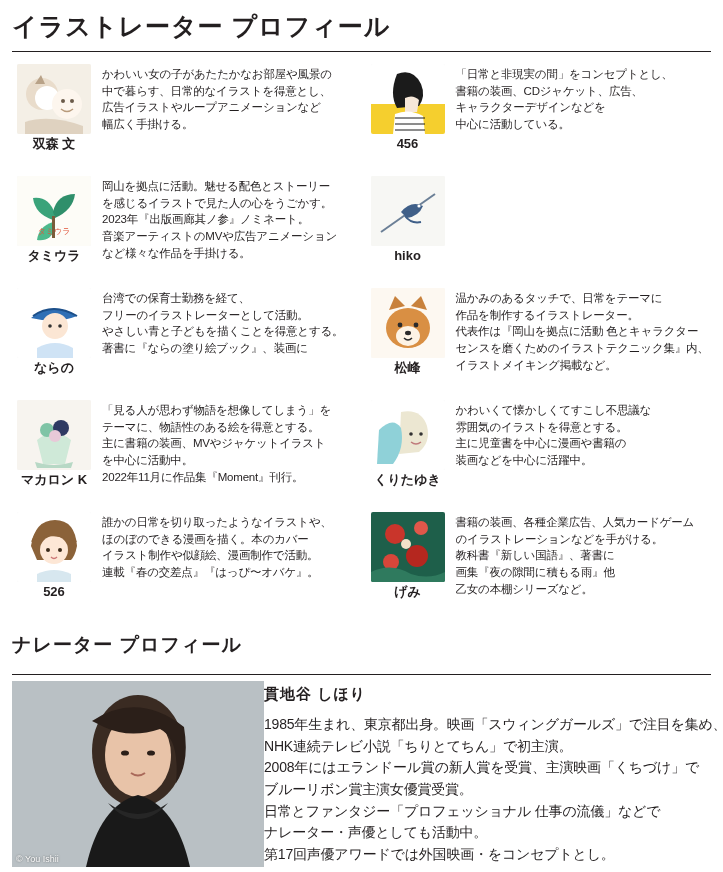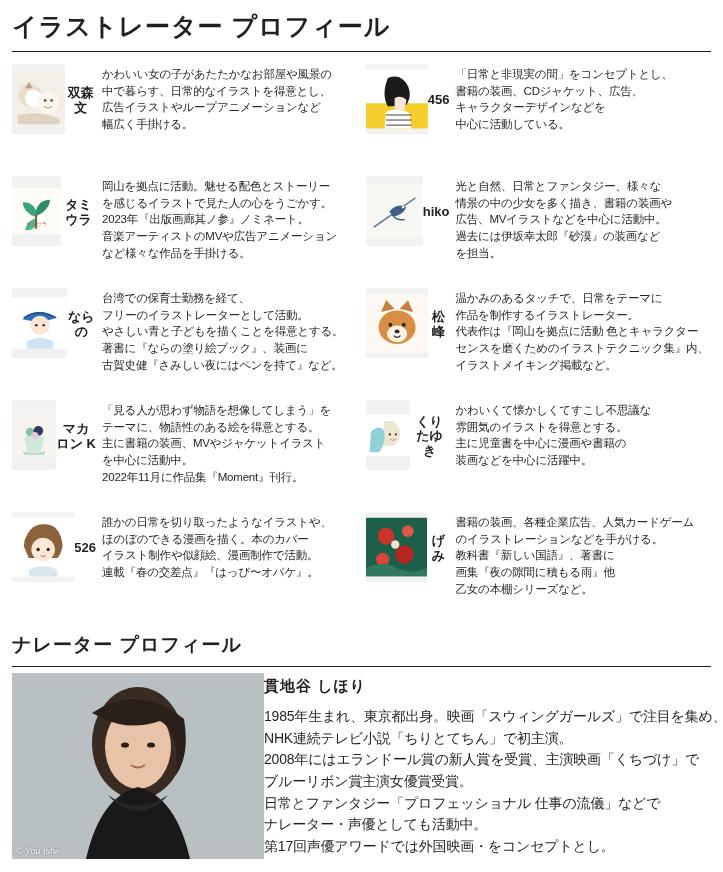--- a/index.html
+++ b/index.html
@@ -43,21 +43,21 @@
   .card {
     display: flex;
     align-items: flex-start;
     padding: 6px 4px 6px 4px;
     min-height: 112px;
   }
   .card-left {
     width: 84px;
     flex: 0 0 84px;
     display: flex;
-    flex-direction: row;
+    flex-direction: column;
     align-items: center;
     justify-content: space-between;
   }
   .avatar {
     width: 74px;
     height: 70px;
     border-radius: 2px;
     overflow: hidden;
     position: relative;
     background: #f2f2f2;
@@ -79,35 +79,34 @@
     padding-top: 2px;
     color: #231f20;
     letter-spacing: -0.2px;
   }
   .desc div { white-space: nowrap; }
 
   .narrator-title {
     font-size: 19px;
     font-weight: bold;
     letter-spacing: 1px;
-    margin: 14px 0 8px 12px;
+    margin: 14px 0 16px 12px;
   }
   .narrator {
     display: flex;
     align-items: flex-start;
     padding: 0 12px;
   }
   .portrait {
     width: 252px;
     height: 186px;
     flex: 0 0 252px;
     position: relative;
     overflow: hidden;
     background: #cfd3d6;
-    font-style: italic;
   }
   .portrait svg { display: block; width: 100%; height: 100%; }
   .credit {
     position: absolute;
     left: 4px;
     bottom: 3px;
     font-size: 9px;
     color: #ffffff;
     text-shadow: 0 0 2px rgba(0,0,0,.6);
   }
@@ -213,27 +212,20 @@
           <svg viewBox="0 0 74 70">
               <rect width="74" height="70" fill="#f7f7f4"></rect>
               <path d="M10 56 L64 18" stroke="#6b7f96" stroke-width="2" fill="none"></path>
               <path d="M30 36 q10 -12 22 -6 q-4 10 -16 12z" fill="#3f5f88"></path>
               <path d="M34 40 q6 8 16 6" stroke="#3f5f88" stroke-width="2" fill="none"></path>
               <circle cx="48" cy="30" r="1.6" fill="#fff"></circle>
             </svg>
         </div>
         <div class="name">hiko</div>
       </div>
-      <div class="desc">
-        <div>光と自然、日常とファンタジー、様々な</div>
-        <div>情景の中の少女を多く描き、書籍の装画や</div>
-        <div>広告、MVイラストなどを中心に活動中。</div>
-        <div>過去には伊坂幸太郎『砂漠』の装画など</div>
-        <div>を担当。</div>
-      </div>
     </div>
 
     <div class="card">
       <div class="card-left">
         <div class="avatar">
           <svg viewBox="0 0 74 70">
               <rect width="74" height="70" fill="#ffffff"></rect>
               <path d="M14 30 q22 -18 46 -2 q-20 8 -46 2z" fill="#2f6fb5"></path>
               <circle cx="38" cy="38" r="13" fill="#fbe6d4"></circle>
               <circle cx="33" cy="38" r="1.8" fill="#333"></circle>
@@ -242,21 +234,20 @@
               <path d="M16 28 q20 -14 44 0" stroke="#1c4f89" stroke-width="2" fill="none"></path>
             </svg>
         </div>
         <div class="name">ならの</div>
       </div>
       <div class="desc">
         <div>台湾での保育士勤務を経て、</div>
         <div>フリーのイラストレーターとして活動。</div>
         <div>やさしい青と子どもを描くことを得意とする。</div>
         <div>著書に『ならの塗り絵ブック』、装画に</div>
-        <div>古賀史健『さみしい夜にはペンを持て』など。</div>
       </div>
     </div>
 
     <div class="card">
       <div class="card-left">
         <div class="avatar">
           <svg viewBox="0 0 74 70">
               <rect width="74" height="70" fill="#fdf8f1"></rect>
               <path d="M18 22 l6 -14 10 10z" fill="#c8813c"></path>
               <path d="M56 22 l-6 -14 -10 10z" fill="#c8813c"></path>

